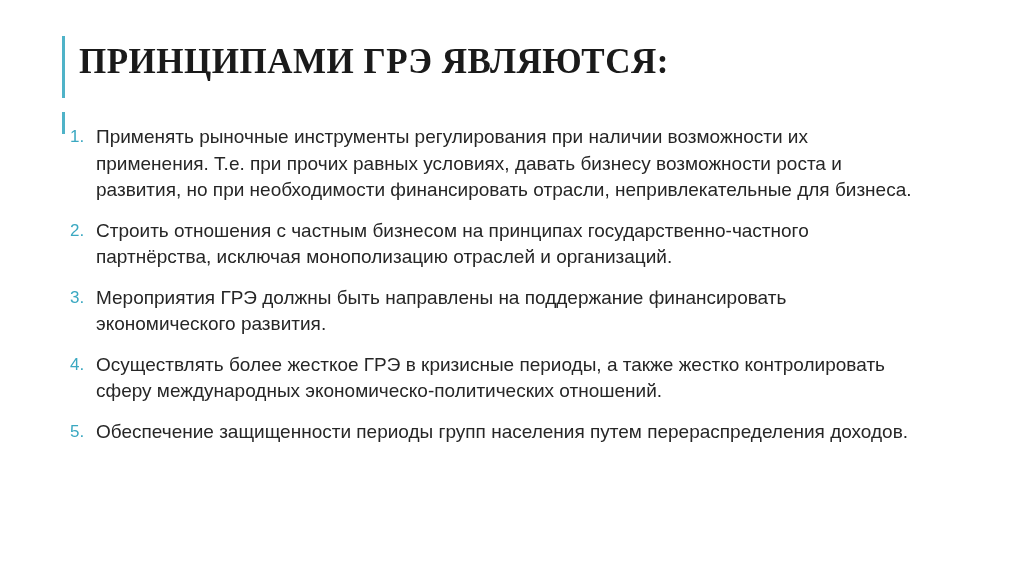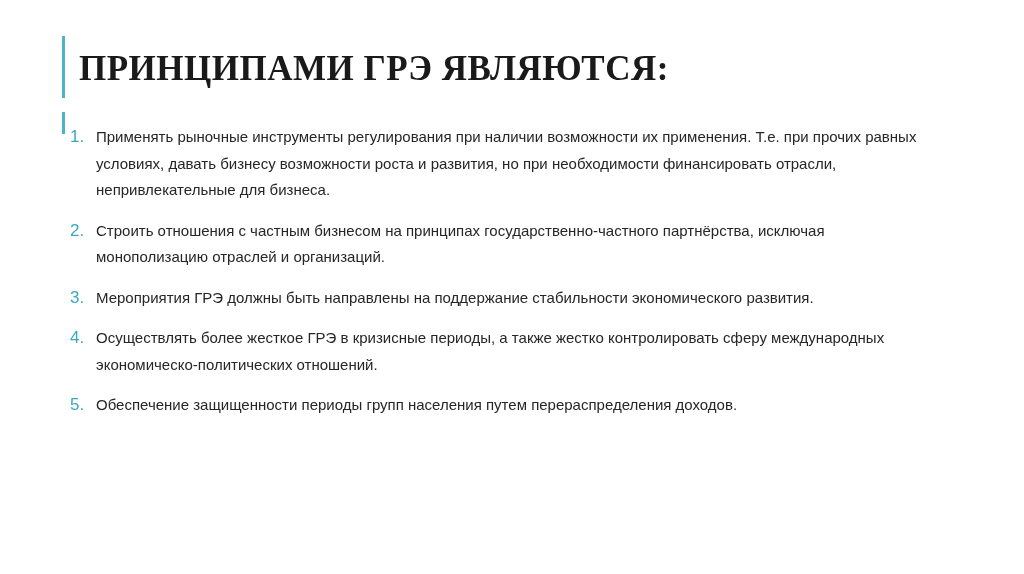--- a/index.html
+++ b/index.html
@@ -19,21 +19,21 @@
     height: 574px;
     box-sizing: border-box;
   }
   
   .title-wrap {
     position: absolute;
     left: 62px;
     top: 36px;
     width: 900px;
     display: flex;
-    align-items: center;
+    align-items: flex-start;
   }
   .title-bar {
     width: 3px;
     background: #4fb3c8;
     margin-right: 14px;
     align-self: stretch;
     min-height: 62px;
   }
   .slide-title {
     font-family: "Liberation Serif", serif;
@@ -71,21 +71,21 @@
     font-size: 17px;
     line-height: 26px;
     width: 34px;
     flex: 0 0 34px;
     text-align: left;
     padding-left: 8px;
     box-sizing: border-box;
   }
   .list-text {
     color: #262626;
-    font-size: 15px;
+    font-size: 19px;
     line-height: 26.5px;
     flex: 1 1 auto;
     max-width: 830px;
   }
 </style>
 </head>
 <body>
 
 <div class="slide">
 
@@ -103,21 +103,21 @@
       <div class="list-text">Применять рыночные инструменты регулирования при наличии возможности их применения. Т.е. при прочих равных условиях, давать бизнесу возможности роста и развития, но при необходимости финансировать отрасли, непривлекательные для бизнеса.</div>
     </div>
 
     <div class="list-item">
       <div class="list-num">2.</div>
       <div class="list-text">Строить отношения с частным бизнесом на принципах государственно-частного партнёрства, исключая монополизацию отраслей и организаций.</div>
     </div>
 
     <div class="list-item">
       <div class="list-num">3.</div>
-      <div class="list-text"> Мероприятия ГРЭ должны быть направлены на поддержание стабильности экономического развития.</div>
+      <div class="list-text"> Мероприятия ГРЭ должны быть направлены на поддержание финансировать экономического развития.</div>
     </div>
 
     <div class="list-item">
       <div class="list-num">4.</div>
       <div class="list-text"> Осуществлять более жесткое ГРЭ в кризисные периоды, а также жестко контролировать сферу международных экономическо-политических отношений.</div>
     </div>
 
     <div class="list-item">
       <div class="list-num">5.</div>
       <div class="list-text">Обеспечение защищенности периоды групп населения путем перераспределения доходов.</div>

